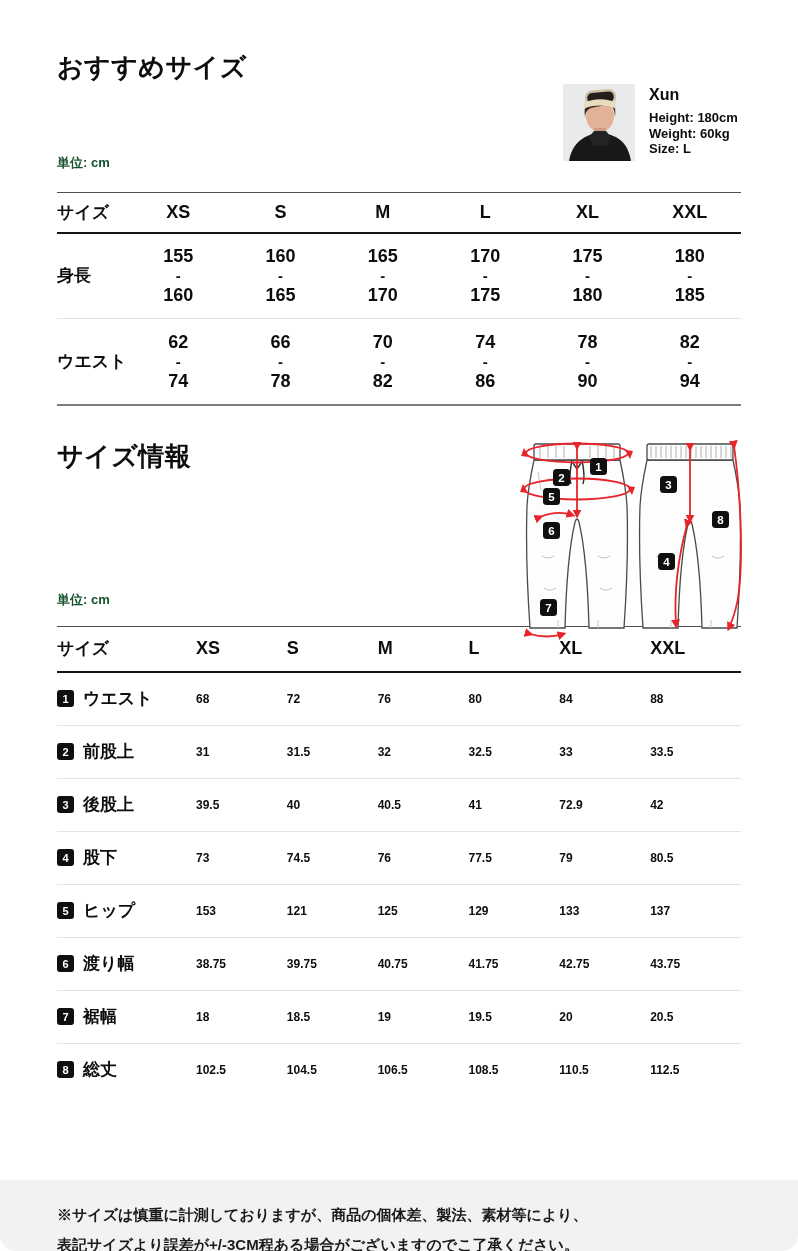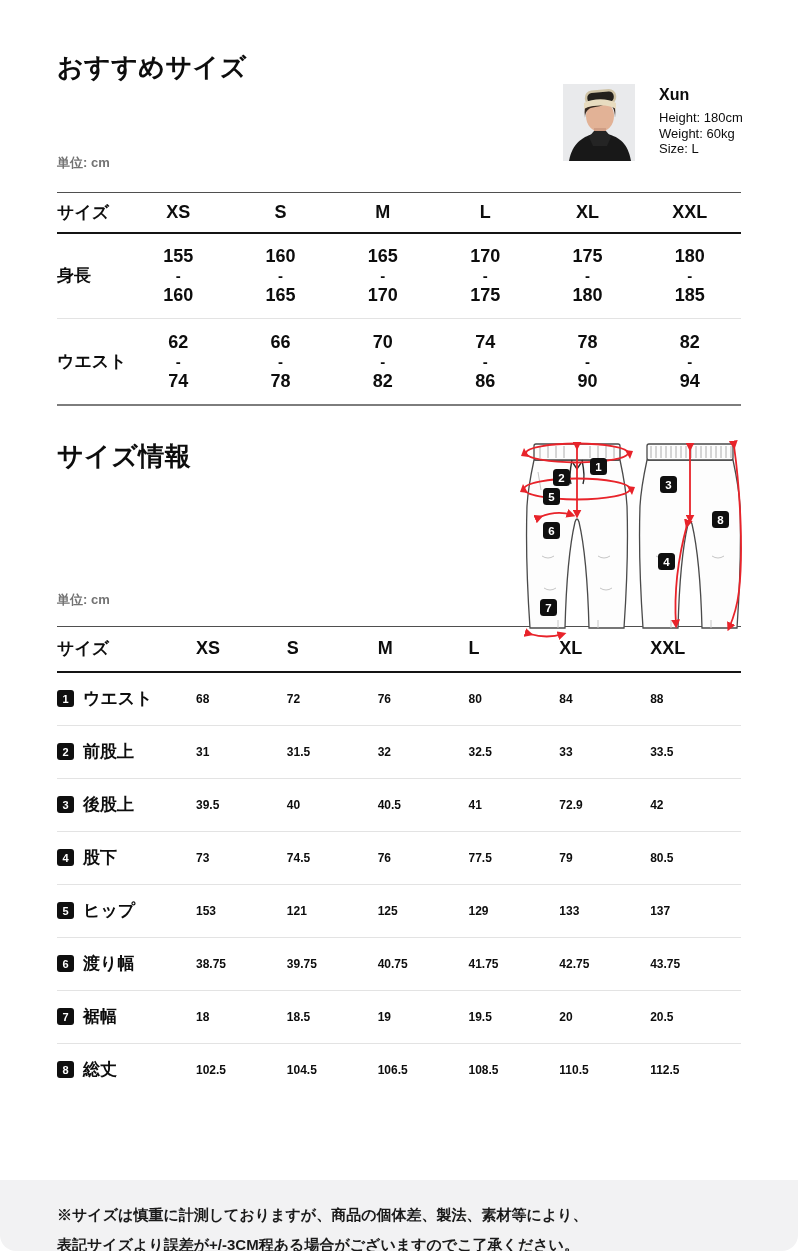--- a/index.html
+++ b/index.html
@@ -4,30 +4,30 @@
 <style>
   * { box-sizing: border-box; }
   body { margin:0; background:#fff; font-family:"Liberation Sans", sans-serif; }
   .page { position:relative; width:798px; height:1251px; background:#ffffff; color:#0d0d0d; overflow:hidden; margin:0 auto;border-radius:16px; }
   .content { padding:0 57px; }
 
   .sec-title { margin:0; font-size:26px; font-weight:800; letter-spacing:0.5px; color:#0d0d0d; }
   .title-1 { padding-top:50px; }
   .title-2 { margin-top:33px; }
 
-  .unit { font-size:13px; font-weight:700; line-height:16px; color:#737373; }
+  .unit { font-size:13px; font-weight:700; line-height:16px; color:#14532d; }
   .unit-1 { margin-top:70px; }
   .unit-2 { margin-top:118px; }
 
   
-  .model-card { position:absolute; top:84px; left:563px; display:flex; gap:24px;justify-content:space-between; }
+  .model-card { position:absolute; top:84px; left:563px; display:flex; gap:14px;justify-content:space-between; }
   .model-photo { width:72px; height:77px; display:block; }
   .model-text { padding-top:1px; }
   .model-name { font-size:16px; font-weight:800; line-height:19px; margin-bottom:6px; }
-  .model-line { font-size:13px; font-weight:400; line-height:15.5px; white-space:nowrap; }
+  .model-line { font-size:13px; font-weight:700; line-height:15.5px; white-space:nowrap; }
 
   
   table { border-collapse:collapse; width:684px; table-layout:fixed; }
   th, td { padding:0; font-weight:700; color:#0d0d0d; }
 
   .t1 { margin-top:21px; border-top:1px solid #4f4f4f; border-bottom:2px solid #7d7d7d; }
   .t1 thead th { height:40px; border-bottom:2px solid #141414; font-size:18px; text-align:center; }
   .t1 thead th.size-col { width:70px; text-align:left; font-size:17px; }
   .t1 tbody th { text-align:left; font-size:17px; }
   .t1 tbody td { text-align:center; height:86px; font-size:18px; }

